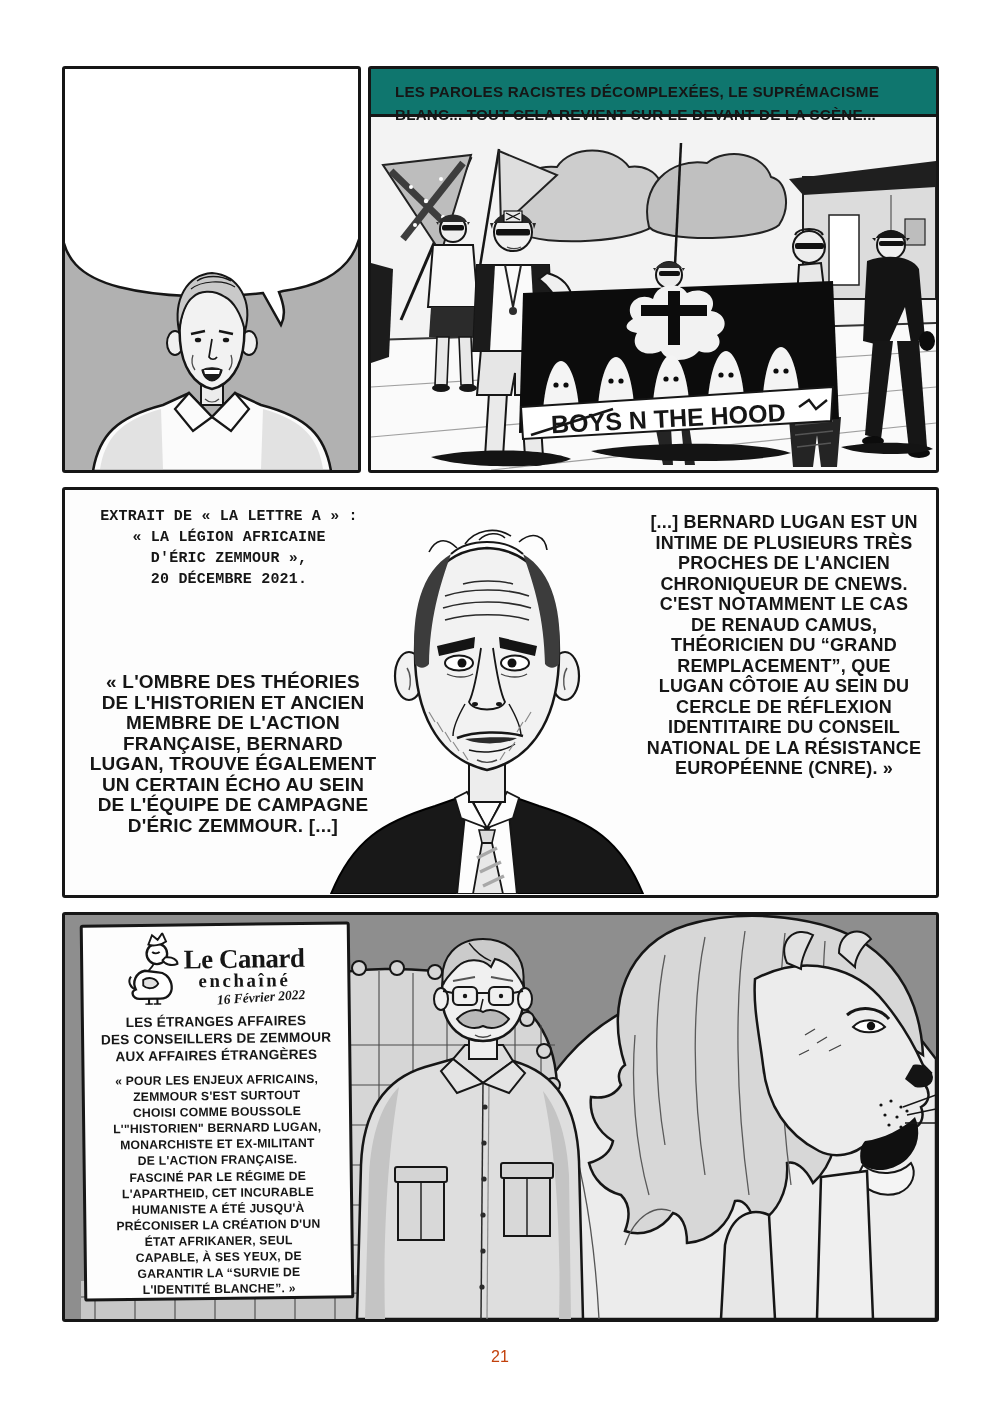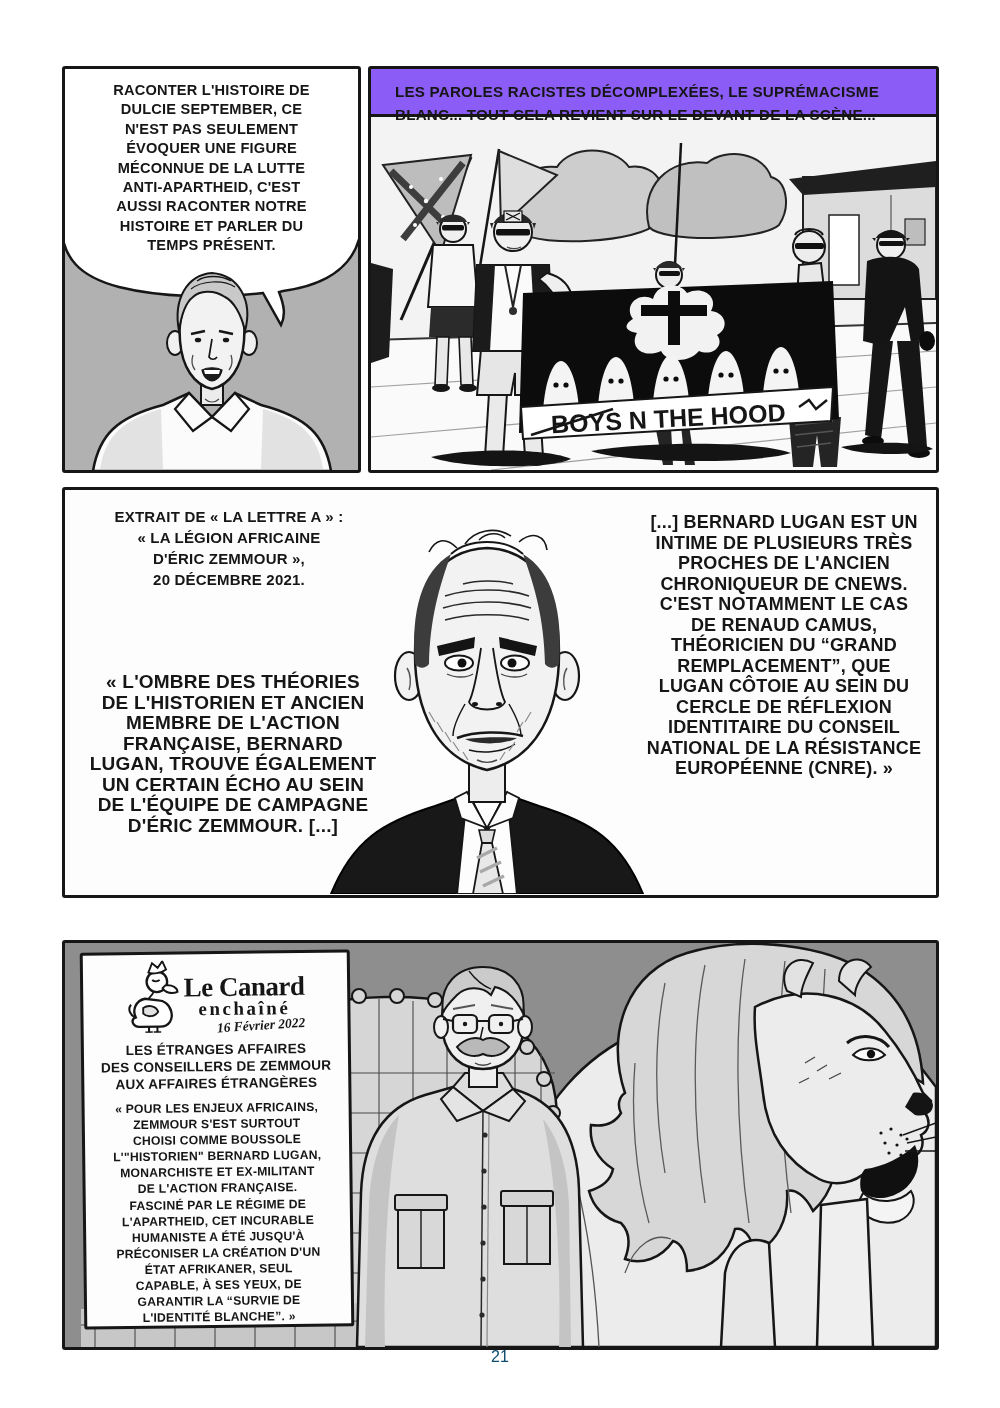--- a/index.html
+++ b/index.html
@@ -2,42 +2,42 @@
 <html><head>
 <meta charset="utf-8">
 <style>
   html,body{margin:0;padding:0;background:#ffffff;}
   #comic-page{position:relative;width:1000px;height:1408px;background:#ffffff;overflow:hidden;
     font-family:"Liberation Sans", sans-serif;color:#161616;}
   .panel{position:absolute;border:3px solid #161616;border-radius:3px;box-sizing:border-box;overflow:hidden;background:#fff;}
   #panel-intro{left:62px;top:66px;width:299px;height:407px;background:#b1b1b1;}
   #panel-march{left:368px;top:66px;width:571px;height:407px;background:#f3f3f3;}
   #panel-lettre{left:62px;top:487px;width:877px;height:411px;background:#fdfdfd;}
-  #panel-canard{left:62px;top:940px;width:877px;height:410px;background:#5eead4;}
+  #panel-canard{left:62px;top:912px;width:877px;height:410px;background:#5eead4;}
   .comic-text{font-weight:700;white-space:pre-line;text-align:center;color:#161616;letter-spacing:.2px;}
   .abs{position:absolute;}
   #speech-text{left:20px;right:20px;top:12px;font-size:14.6px;line-height:19.4px;}
-  #march-caption{left:0;right:0;top:0;height:48px;background:#8b5cf6;border-bottom:3px solid #161616;
+  #march-caption{left:0;right:0;top:0;height:48px;background:#0f766e;border-bottom:3px solid #161616;
     box-sizing:border-box;padding:11px 0 0 24px;text-align:left;font-size:15.2px;line-height:23px;}
   #march-scene{left:0;top:66px;}
-  #lettre-source{left:14px;top:16px;width:300px;font-size:15px;line-height:21px;}
+  #lettre-source{left:14px;top:16px;width:300px;font-size:15px;line-height:21px;font-family:Liberation Mono, monospace;}
   #lettre-quote-left{left:18px;top:182px;width:300px;font-size:19px;line-height:20.5px;}
   #lettre-quote-right{left:573px;top:22px;width:292px;font-size:18px;line-height:20.5px;}
   #zemmour-art{left:252px;top:6px;}
   #canard-card{left:17px;top:8px;width:270px;height:377px;background:#fdfdfd;border:3px solid #161616;
     border-radius:3px;box-sizing:border-box;transform:rotate(-.7deg);padding:6px 8px;}
   #masthead-row{display:flex;justify-content:center;align-items:flex-start;gap:2px;}
   #masthead-text{padding-top:14px;}
   #masthead-title{font-family:"Liberation Serif",serif;font-weight:700;font-size:27px;line-height:26px;letter-spacing:-.5px;white-space:nowrap;}
   #masthead-sub{font-family:"Liberation Serif",serif;font-weight:700;font-size:19px;line-height:18px;letter-spacing:2.5px;text-align:center;}
   #masthead-date{font-family:"Liberation Serif",serif;font-style:italic;font-weight:700;font-size:13.5px;
     text-align:right;transform:rotate(-3deg);margin-top:1px;}
   #canard-headline{margin-top:6px;font-size:13.6px;line-height:17px;}
   #canard-quote{margin-top:8px;font-size:12.2px;line-height:16.1px;}
-  #page-number{left:17px;width:966px;top:1348px;text-align:center;font-size:16px;font-weight:400;color:#0c4a6e;}
+  #page-number{left:17px;width:966px;top:1348px;text-align:center;font-size:16px;font-weight:400;color:#c2410c;}
   svg{display:block;}
 </style>
 </head>
 <body>
 
 <div id="comic-page">
 
   <div class="panel" id="panel-intro">
     <svg width="293" height="401" viewBox="0 0 293 401">
       <rect x="-2" y="-2" width="297" height="405" fill="#b1b1b1"></rect>
@@ -62,29 +62,20 @@
         <ellipse cx="133" cy="271" rx="3.2" ry="2.3" fill="#161616"></ellipse>
         <ellipse cx="161" cy="271" rx="3.2" ry="2.3" fill="#161616"></ellipse>
         <path d="M147,270 L144,288 C146,291 150,291 152,288" fill="none" stroke="#161616" stroke-width="1.7"></path>
         <path d="M128,286 C126,292 127,297 130,301" fill="none" stroke="#4a4a4a" stroke-width="1.3"></path>
         <path d="M166,286 C168,292 167,297 164,301" fill="none" stroke="#4a4a4a" stroke-width="1.3"></path>
         <path d="M137,301 C143,298 151,298 157,301 C155,310 149,312 147,312 C145,312 139,310 137,301 Z" fill="#1d1d1d" stroke="#161616" stroke-width="1.2"></path>
         <path d="M139,301 L155,301 L154,305 L140,305 Z" fill="#ffffff"></path>
         <path d="M140,330 C144,334 150,334 154,330" fill="none" stroke="#4a4a4a" stroke-width="1.2"></path>
       </g>
     </svg>
-    <div class="comic-text abs" id="speech-text">RACONTER L'HISTOIRE DE
-DULCIE SEPTEMBER, CE
-N'EST PAS SEULEMENT
-ÉVOQUER UNE FIGURE
-MÉCONNUE DE LA LUTTE
-ANTI-APARTHEID, C'EST
-AUSSI RACONTER NOTRE
-HISTOIRE ET PARLER DU
-TEMPS PRÉSENT.</div>
   </div>
 
   <div class="panel" id="panel-march">
     <div class="comic-text abs" id="march-caption">LES PAROLES RACISTES DÉCOMPLEXÉES, LE SUPRÉMACISME
 BLANC... TOUT CELA REVIENT SUR LE DEVANT DE LA SCÈNE...</div>
     <svg class="abs" id="march-scene" width="565" height="335" viewBox="0 0 565 335">
       <rect width="565" height="335" fill="#f3f3f3"></rect>
       <polygon points="0,205 565,188 565,335 0,335" fill="#fafafa"></polygon>
       <line x1="0" y1="205" x2="565" y2="188" stroke="#333" stroke-width="2"></line>
       <line x1="0" y1="252" x2="565" y2="216" stroke="#9f9f9f" stroke-width="1.2"></line>

